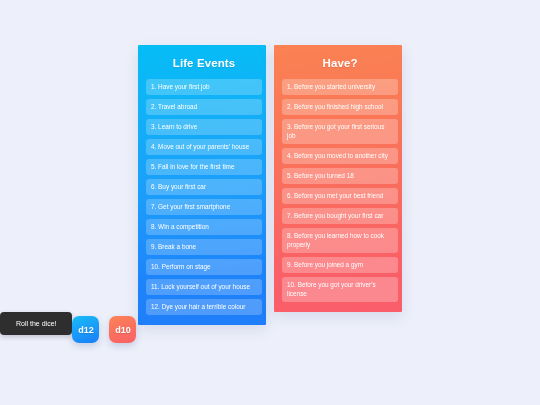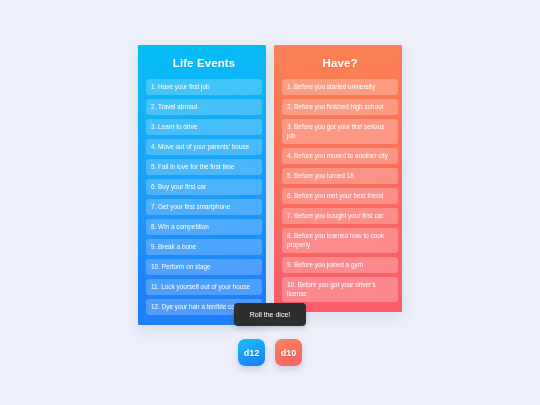--- a/index.html
+++ b/index.html
@@ -81,21 +81,21 @@
   .card-red .list-item {
     background: rgba(255, 255, 255, 0.26);
   }
 
   .bottom {
     position: absolute;
     left: 0;
     top: 303px;
     width: 540px;
     display: flex;
-    flex-direction: column;
+    flex-direction: row;
     align-items: center;
   }
 
   .roll-button {
     background: #2e2e2e;
     color: #ffffff;
     font-size: 7px;
     line-height: 9px;
     border: none;
     border-radius: 4px;

